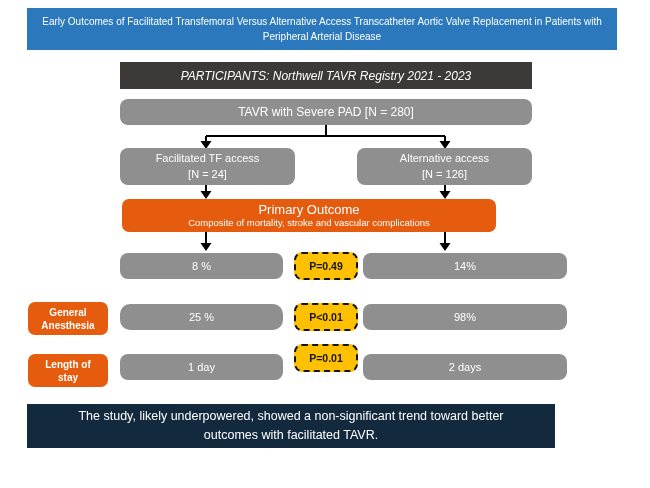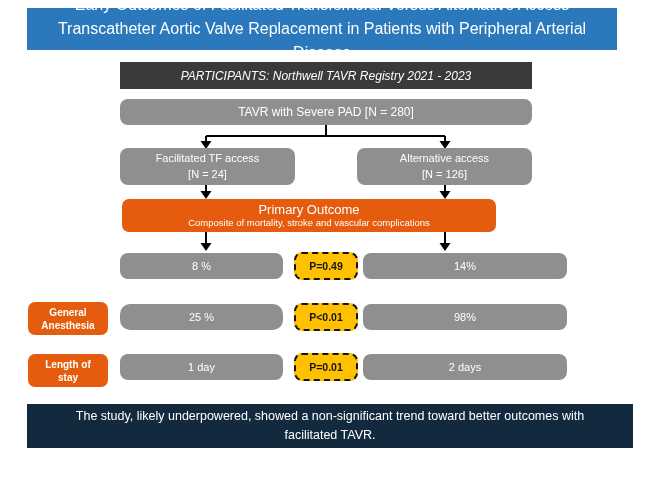--- a/index.html
+++ b/index.html
@@ -5,21 +5,21 @@
   html,body{margin:0;padding:0;background:#ffffff;}
   .canvas{
     position:relative;width:650px;height:488px;background:#ffffff;
     font-family:"Liberation Sans",sans-serif;overflow:hidden;
   }
   .box{position:absolute;box-sizing:border-box;display:flex;flex-direction:column;
        align-items:center;justify-content:center;text-align:center;}
   .title-bar{
     left:27px;top:8px;width:590px;height:42px;
     background:var(--title_blue,#2B79BC);color:#fff;
-    font-size:16px;line-height:1.5;padding:2px 10px;
+    font-size:10px;line-height:1.5;padding:2px 10px;
   }
   .participants{
     left:120px;top:62px;width:412px;height:27px;
     background:var(--charcoal,#3C3A39);color:#fff;font-size:12px;font-style:italic;
   }
   .gray{background:var(--gray,#8F8F8F);color:#fff;border-radius:8px;}
   .population{left:120px;top:99px;width:412px;height:26px;font-size:12px;}
   .arm{width:175px;top:148px;height:37px;font-size:11px;line-height:1.45;}
   .arm-left{left:120px;}
   .arm-right{left:357px;}
@@ -37,21 +37,21 @@
     background:var(--gold,#FFC000);color:#141414;
     border:2px dashed #141414;border-radius:8px;
     font-size:10.5px;font-weight:600;
   }
   .side-label{
     left:28px;width:80px;height:33px;
     background:var(--orange,#E55C0F);color:#fff;border-radius:7px;
     font-size:10px;font-weight:bold;line-height:1.3;white-space:pre-line;
   }
   .conclusion{
-    left:27px;top:404px;width:606px;height:44px;
+    left:27px;top:404px;width:528px;height:44px;
     background:var(--navy,#132A3E);color:#fff;
     font-size:12.5px;line-height:1.55;padding:2px 24px;
   }
   .connectors{position:absolute;left:0;top:0;width:650px;height:488px;pointer-events:none;}
 </style>
 </head>
 <body>
 
 <div class="canvas">
 
@@ -96,18 +96,18 @@
 
   <div class="box side-label" style="top:302px;">General
 Anesthesia</div>
   <div class="box gray val val-left" style="top:304px;border-radius:10px;">25 %</div>
   <div class="box pbox" style="top:303px;">P&lt;0.01</div>
   <div class="box gray val val-right" style="top:304px;">98%</div>
 
   <div class="box side-label" style="top:354px;">Length of
 stay</div>
   <div class="box gray val val-left" style="top:354px;">1 day</div>
-  <div class="box pbox" style="top:353px;">P=0.01</div>
+  <div class="box pbox" style="top:344px;">P=0.01</div>
   <div class="box gray val val-right" style="top:354px;">2 days</div>
 
   <div class="box conclusion">The study, likely underpowered, showed a non-significant trend toward better outcomes with facilitated TAVR.</div>
 
 </div>
 
 </body></html>

